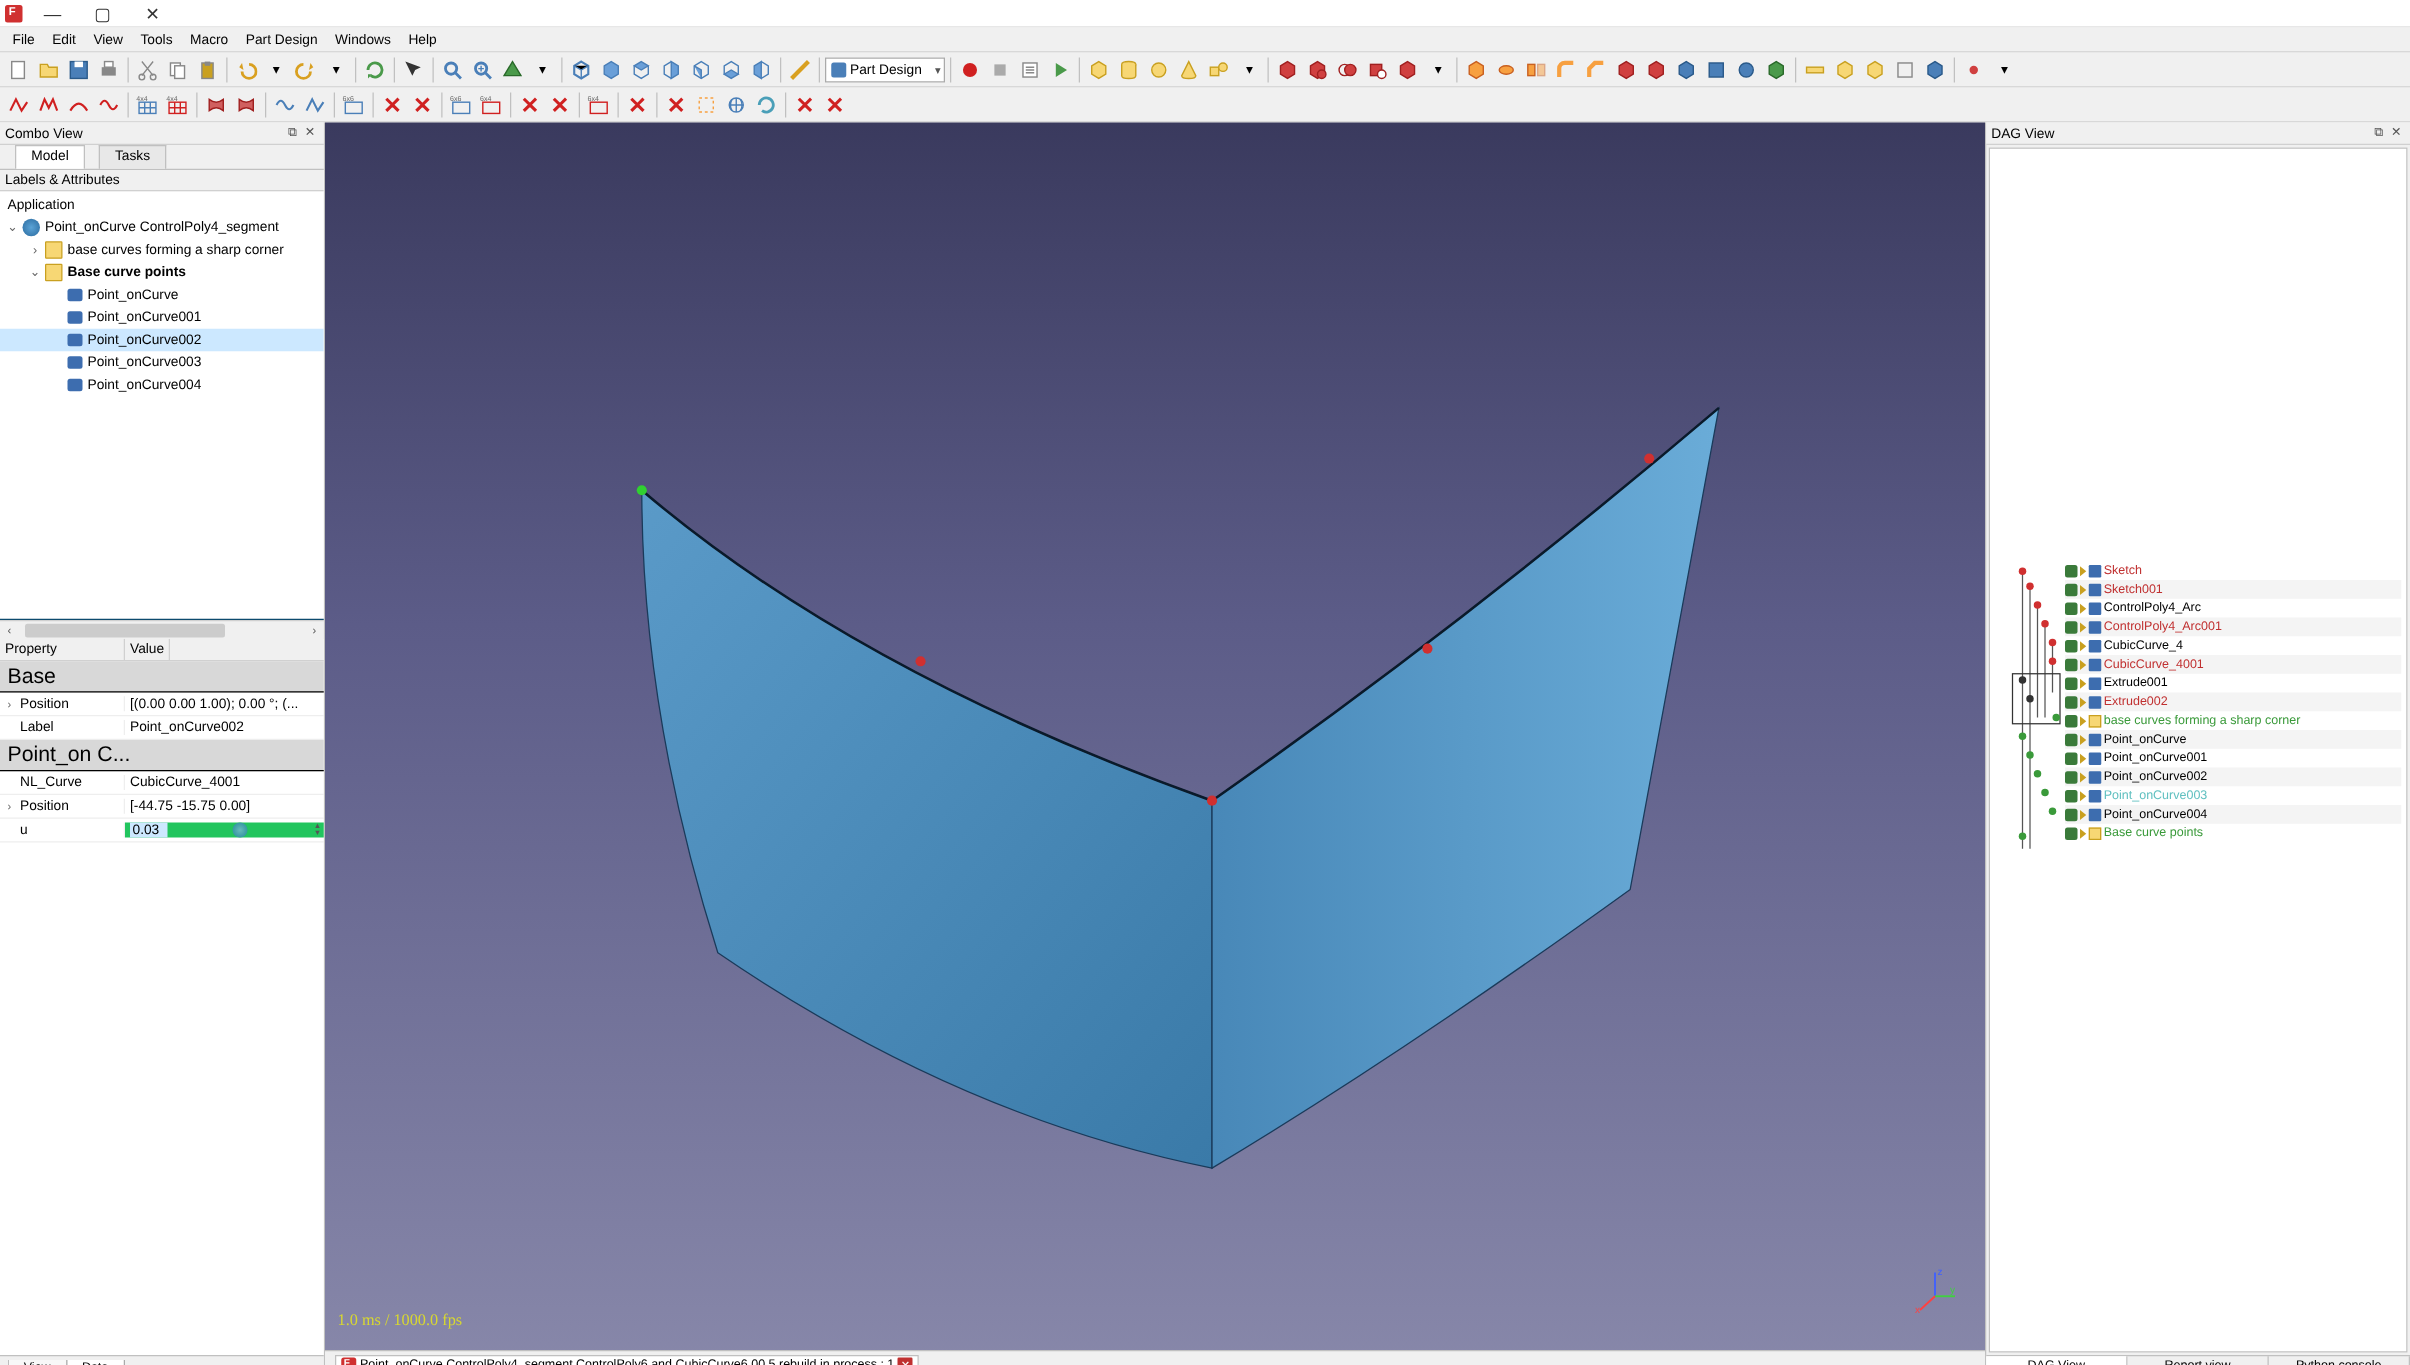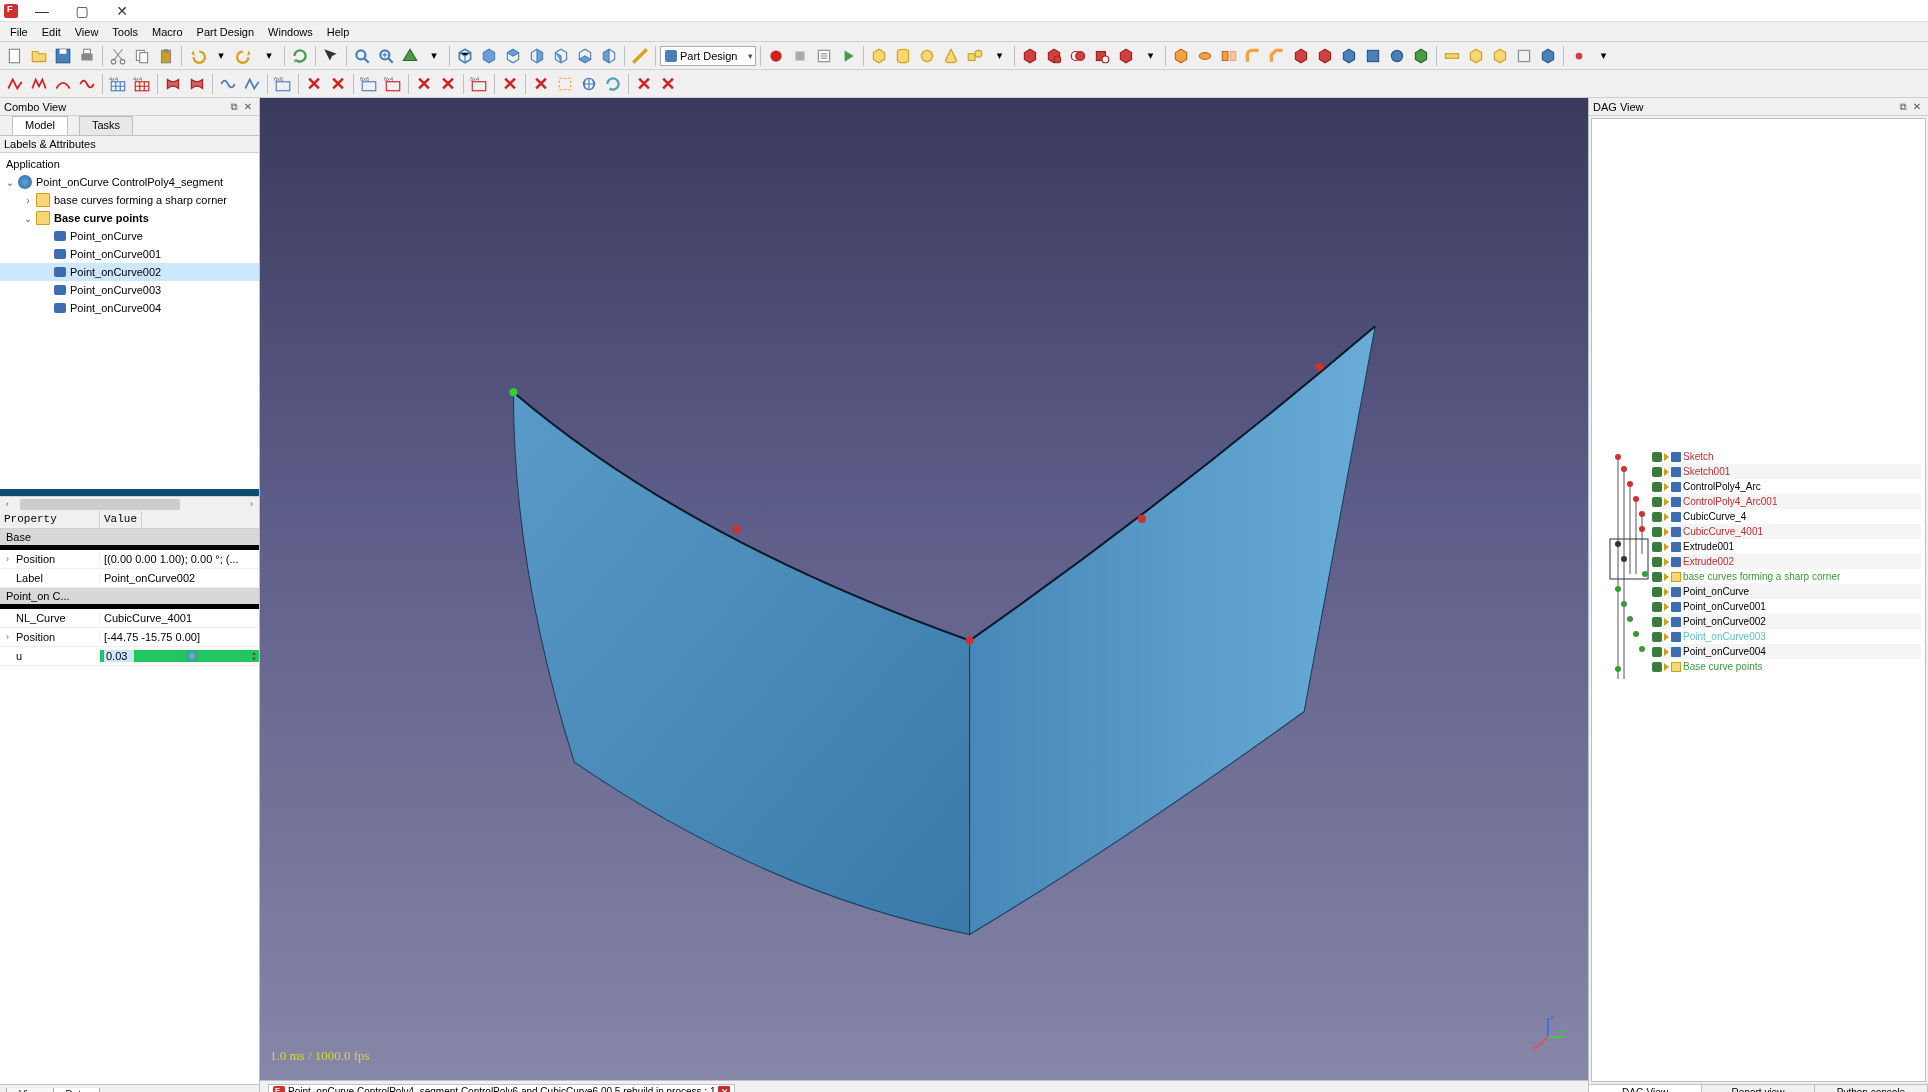--- a/index.html
+++ b/index.html
@@ -17,39 +17,39 @@
 .toolbar .dropdown { height: 20px; border: 1px solid #aaa; background: #fff; padding: 0 18px 0 4px; font-size: 11px; position: relative; display: flex; align-items: center; min-width: 90px; }
 .toolbar .dropdown::after { content: "▾"; position: absolute; right: 3px; font-size: 9px; color: #555; }
 .main { display: flex; height: 1004px; }
 .left-panel { width: 260px; background: #f0f0f0; border-right: 1px solid #c0c0c0; display: flex; flex-direction: column; }
 .panel-header { height: 18px; background: #f0f0f0; border-bottom: 1px solid #d0d0d0; display: flex; align-items: center; padding: 0 4px; font-size: 11px; }
 .panel-header .spacer { flex: 1; }
 .panel-header .pbtn { width: 14px; height: 14px; font-size: 10px; text-align: center; line-height: 14px; color: #555; }
 .tabs { height: 20px; display: flex; border-bottom: 1px solid #c0c0c0; background: #f0f0f0; }
 .tabs .tab { padding: 2px 12px; border: 1px solid #c0c0c0; border-bottom: none; background: #fff; margin-right: -1px; font-size: 11px; cursor: default; margin-left: 12px; }
 .tabs .tab.inactive { background: #e8e8e8; }
-.tree-area { flex: 0 0 360px; background: #fff; overflow: auto; border-bottom: 7px solid #0c4a6e; }
+.tree-area { flex: 0 0 360px; background: #fff; overflow: auto; border-bottom: 1px solid #0c4a6e; }
 .tree-header { padding: 2px 4px; background: #f0f0f0; border-bottom: 1px solid #d0d0d0; font-size: 11px; }
 .tree { padding: 2px 0; }
 .tree-row { display: flex; align-items: center; height: 18px; padding-left: 4px; cursor: default; white-space: nowrap; }
 .tree-row.selected { background: #cce8ff; }
 .tree-row .exp { width: 12px; font-size: 10px; color: #666; text-align: center; }
 .tree-row .ticon { width: 14px; height: 14px; margin: 0 2px; display: inline-flex; align-items: center; justify-content: center; font-size: 10px; }
 .ticon.folder { background: #f7d774; border: 1px solid #c9a020; border-radius: 1px; }
 .ticon.doc { background: #3d6daf; border-radius: 2px; width: 12px; height: 10px; }
 .ticon.globe { background: radial-gradient(circle, #5ba3d6, #2a6a9e); border-radius: 50%; }
 .tree-row .label { padding-left: 2px; }
 .hscroll { height: 15px; background: #f0f0f0; border-top: 1px solid #d0d0d0; position: relative; }
 .hscroll .thumb { position: absolute; left: 20px; width: 160px; height: 11px; top: 2px; background: #ccc; border-radius: 2px; }
 .hscroll .arr { position: absolute; width: 15px; height: 15px; font-size: 9px; text-align: center; line-height: 15px; color: #555; }
 .props { flex: 1; background: #fff; display: flex; flex-direction: column; }
-.props-header { display: flex; height: 18px; border-bottom: 1px solid #d0d0d0; background: #f0f0f0; font-family: Liberation Mono, monospace; }
+.props-header { display: flex; height: 18px; border-bottom: 1px solid #d0d0d0; background: #f0f0f0; }
 .props-header .col { padding: 2px 4px; border-right: 1px solid #d0d0d0; }
 .props-header .col:first-child { width: 100px; }
-.prop-section { background: #d8d8d8; padding: 2px 6px; font-size: 11px; border-bottom: 5px solid #000000; }
+.prop-section { background: #d8d8d8; padding: 2px 6px; font-size: 17px; border-bottom: 1px solid #000000; }
 .prop-row { display: flex; height: 19px; border-bottom: 1px solid #eee; align-items: center; }
 .prop-row .k { width: 100px; padding-left: 6px; border-right: 1px solid #eee; display: flex; align-items: center; }
 .prop-row .k .exp { width: 10px; font-size: 9px; color: #666; }
 .prop-row .v { flex: 1; padding-left: 4px; display: flex; align-items: center; }
 .prop-row .v.edit { background: #22c55e; }
 .prop-row .v input { border: none; background: #cce8ff; width: 30px; font-size: 11px; padding: 0 2px; }
 .prop-row .spin { margin-left: auto; margin-right: 2px; display: flex; flex-direction: column; font-size: 6px; color: #555; }
 .prop-row .globe-icon { width: 12px; height: 12px; margin-left: auto; margin-right: 2px; background: radial-gradient(circle, #6bb, #289); border-radius: 50%; }
 .bottom-tabs { height: 18px; background: #f0f0f0; border-top: 1px solid #c0c0c0; display: flex; align-items: flex-end; padding-left: 6px; }
 .bottom-tabs .btab { padding: 1px 12px; border: 1px solid #aaa; border-top: none; font-size: 10px; background: #f8f8f8; margin-right: -1px; border-radius: 0 0 3px 3px; }

